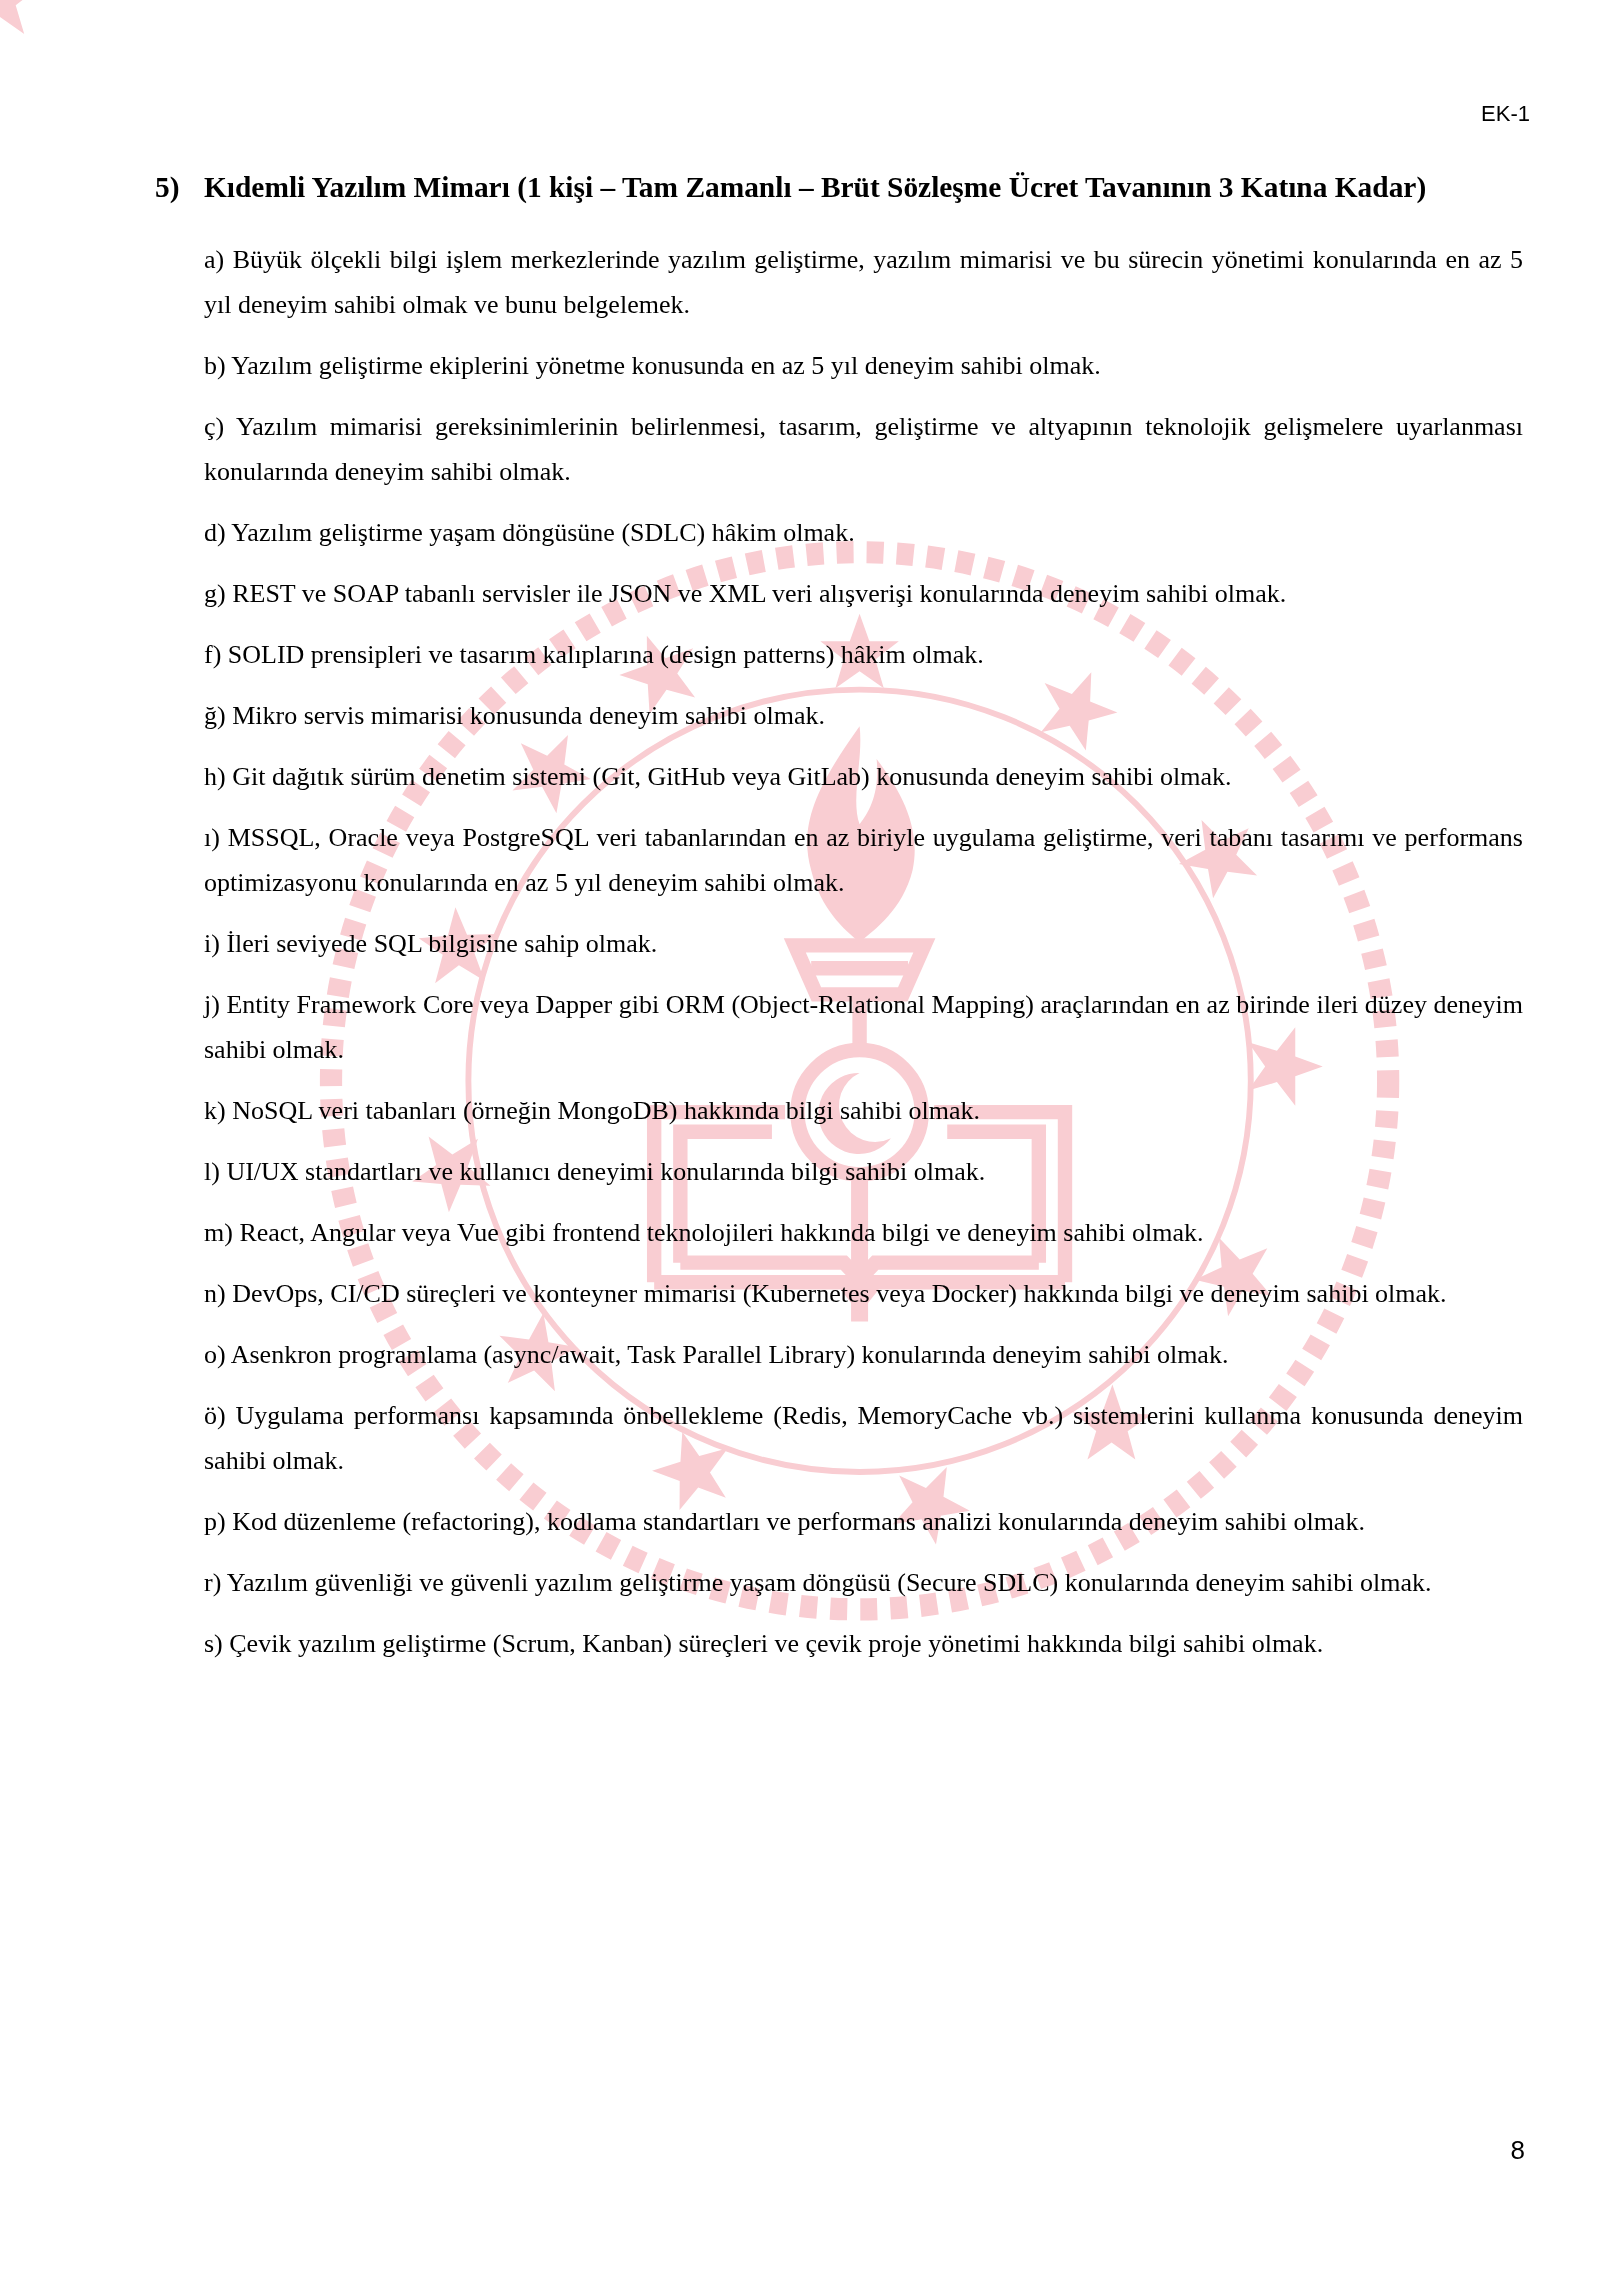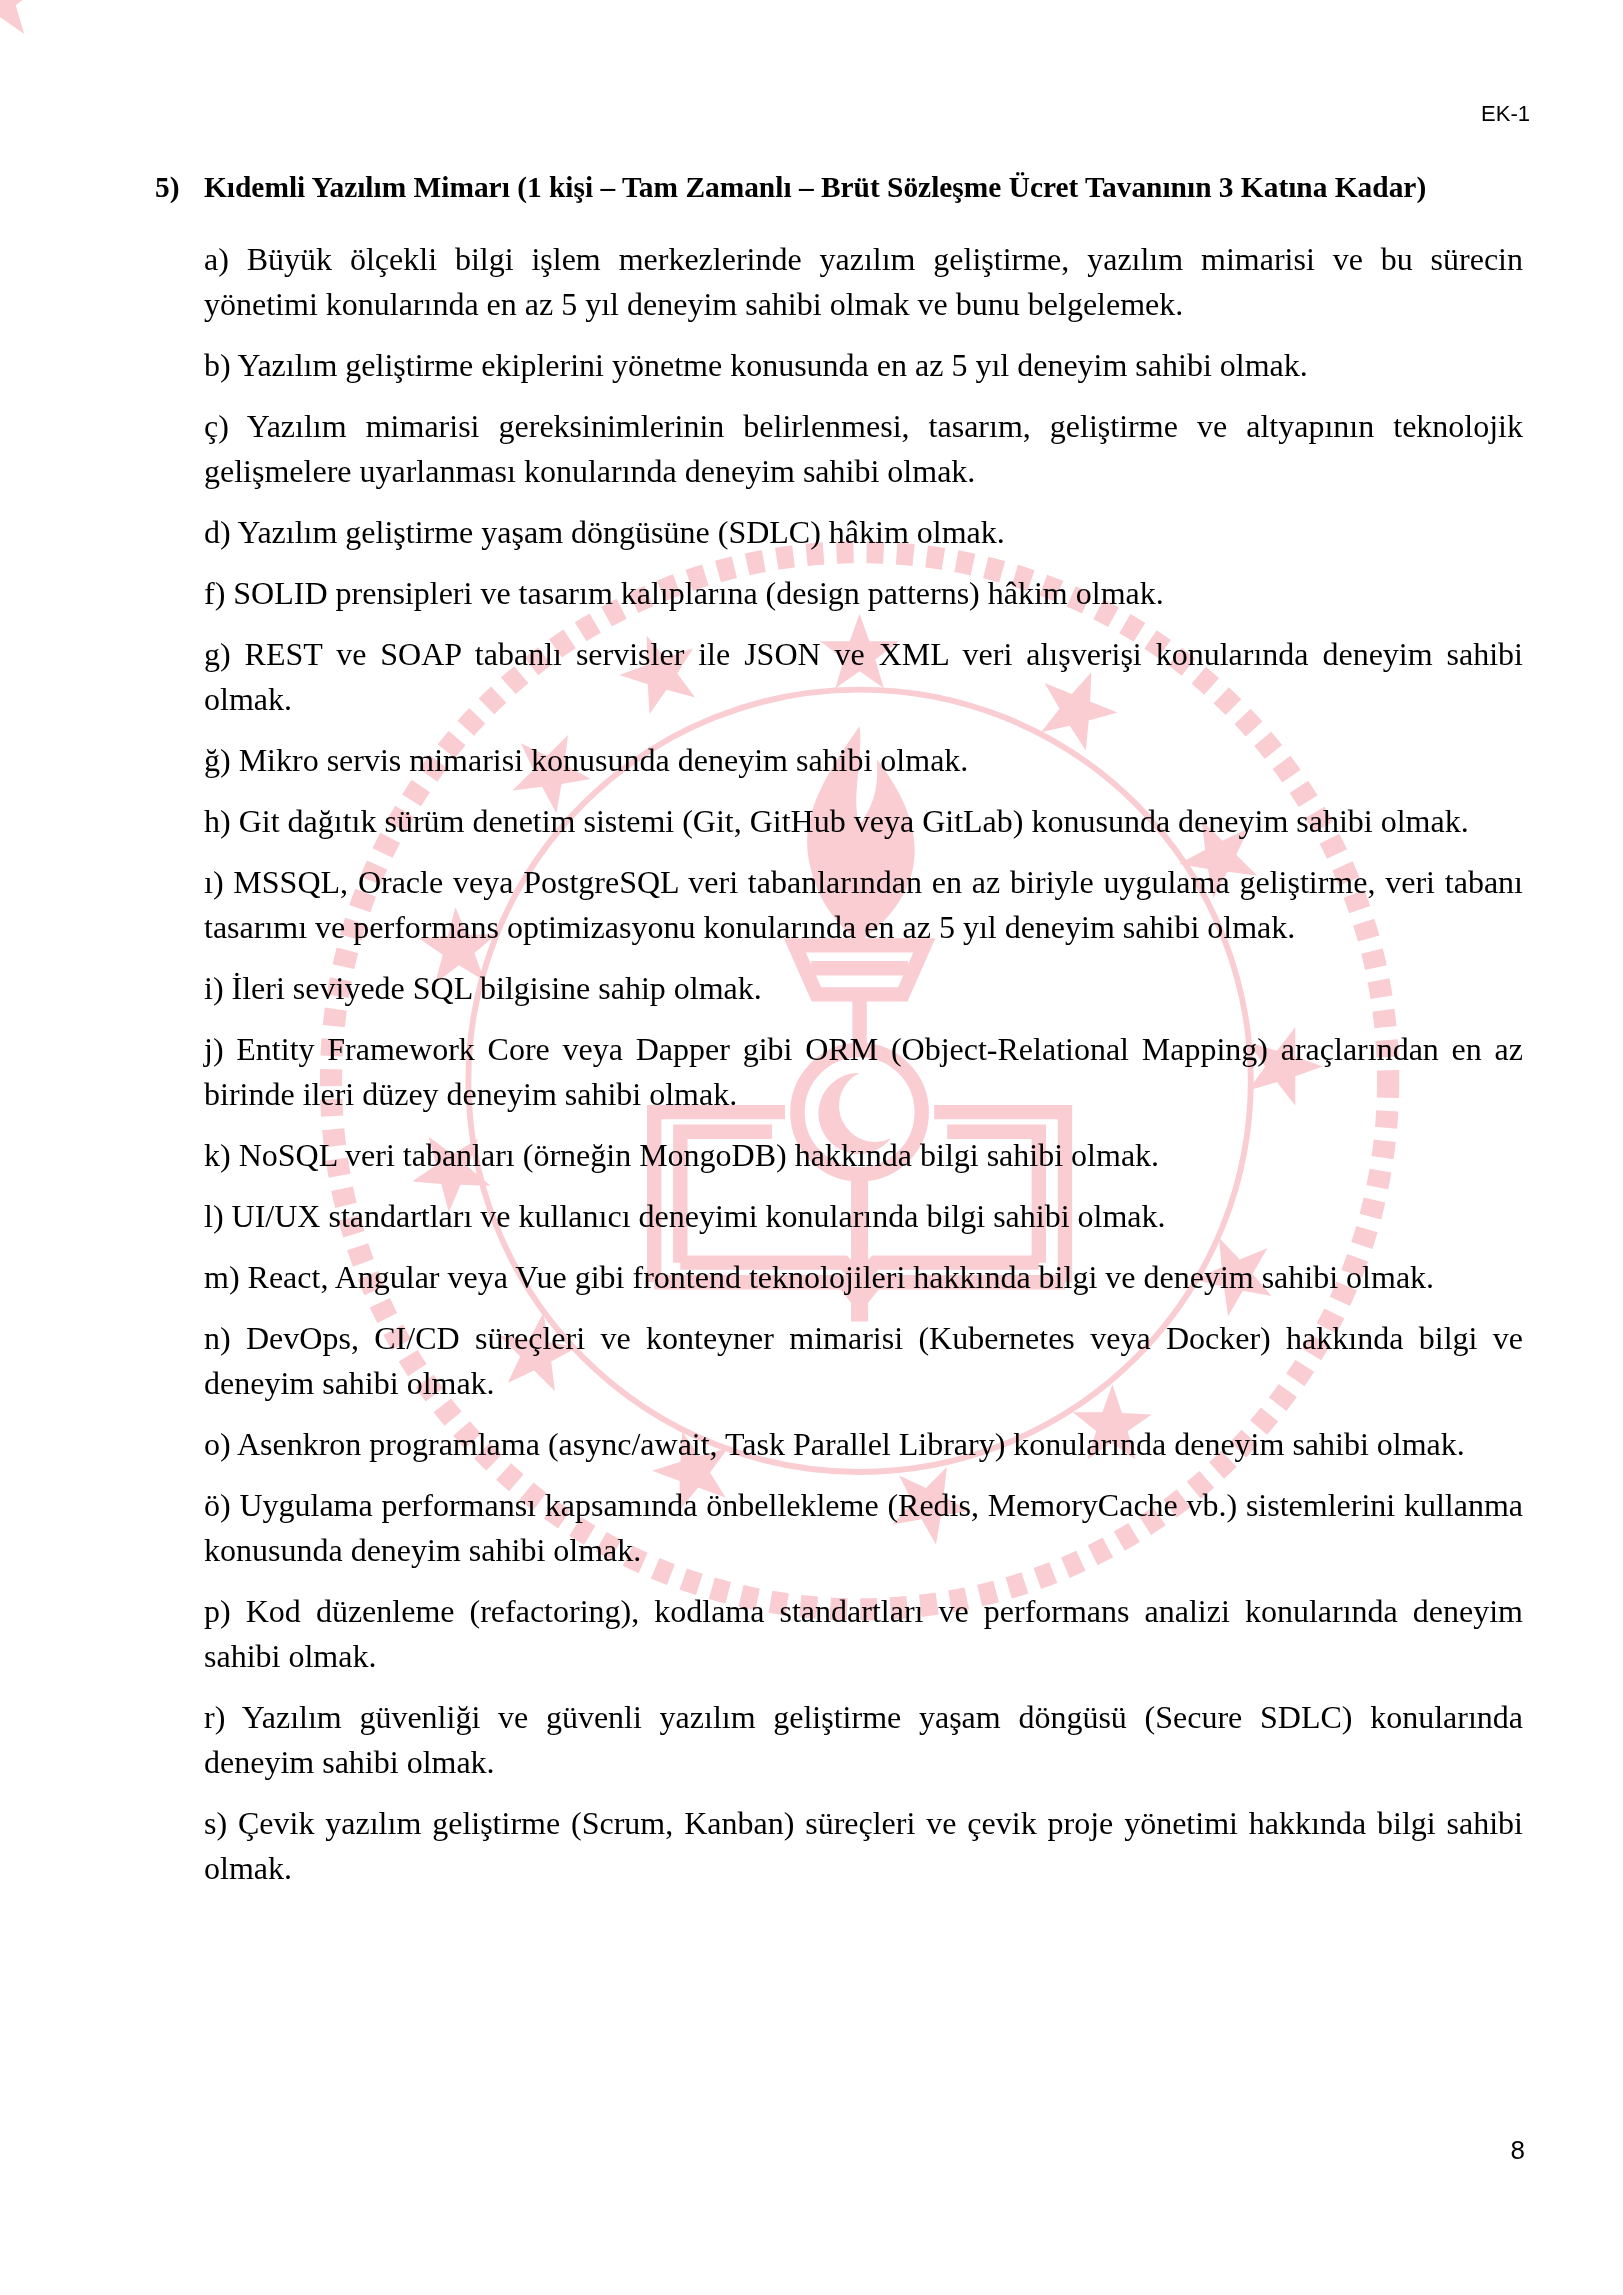--- a/index.html
+++ b/index.html
@@ -62,21 +62,21 @@
   }
   .section-text {
     flex: 1;
     text-align: justify;
     text-align-last: left;
   }
   .items {
     margin-left: 49px;
   }
   .item {
-    font-size: 32px;
+    font-size: 26px;
     line-height: 45px;
     text-align: justify;
     margin: 0 0 16px 0;
   }
 </style>
 </head>
 <body>
 
 <svg class="watermark" viewBox="0 0 2481 3508" xmlns="http://www.w3.org/2000/svg">
   <g fill="none" stroke="#f9cdd2">
@@ -135,22 +135,22 @@
   <div class="section-title">
     <span class="section-num">5)</span>
     <span class="section-text">Kıdemli Yazılım Mimarı (1 kişi – Tam Zamanlı – Brüt Sözleşme Ücret Tavanının 3 Katına Kadar)</span>
   </div>
 
   <div class="items">
     <p class="item">a) Büyük ölçekli bilgi işlem merkezlerinde yazılım geliştirme, yazılım mimarisi ve bu sürecin yönetimi konularında en az 5 yıl deneyim sahibi olmak ve bunu belgelemek.</p>
     <p class="item">b) Yazılım geliştirme ekiplerini yönetme konusunda en az 5 yıl deneyim sahibi olmak.</p>
     <p class="item">ç) Yazılım mimarisi gereksinimlerinin belirlenmesi, tasarım, geliştirme ve altyapının teknolojik gelişmelere uyarlanması konularında deneyim sahibi olmak.</p>
     <p class="item">d) Yazılım geliştirme yaşam döngüsüne (SDLC) hâkim olmak.</p>
+    <p class="item">g) REST ve SOAP tabanlı servisler ile JSON ve XML veri alışverişi konularında deneyim sahibi olmak.</p>
     <p class="item">f) SOLID prensipleri ve tasarım kalıplarına (design patterns) hâkim olmak.</p>
-    <p class="item">g) REST ve SOAP tabanlı servisler ile JSON ve XML veri alışverişi konularında deneyim sahibi olmak.</p>
     <p class="item">ğ) Mikro servis mimarisi konusunda deneyim sahibi olmak.</p>
     <p class="item">h) Git dağıtık sürüm denetim sistemi (Git, GitHub veya GitLab) konusunda deneyim sahibi olmak.</p>
     <p class="item">ı) MSSQL, Oracle veya PostgreSQL veri tabanlarından en az biriyle uygulama geliştirme, veri tabanı tasarımı ve performans optimizasyonu konularında en az 5 yıl deneyim sahibi olmak.</p>
     <p class="item">i) İleri seviyede SQL bilgisine sahip olmak.</p>
     <p class="item">j) Entity Framework Core veya Dapper gibi ORM (Object-Relational Mapping) araçlarından en az birinde ileri düzey deneyim sahibi olmak.</p>
     <p class="item">k) NoSQL veri tabanları (örneğin MongoDB) hakkında bilgi sahibi olmak.</p>
     <p class="item">l) UI/UX standartları ve kullanıcı deneyimi konularında bilgi sahibi olmak.</p>
     <p class="item">m) React, Angular veya Vue gibi frontend teknolojileri hakkında bilgi ve deneyim sahibi olmak.</p>
     <p class="item">n) DevOps, CI/CD süreçleri ve konteyner mimarisi (Kubernetes veya Docker) hakkında bilgi ve deneyim sahibi olmak.</p>
     <p class="item">o) Asenkron programlama (async/await, Task Parallel Library) konularında deneyim sahibi olmak.</p>

